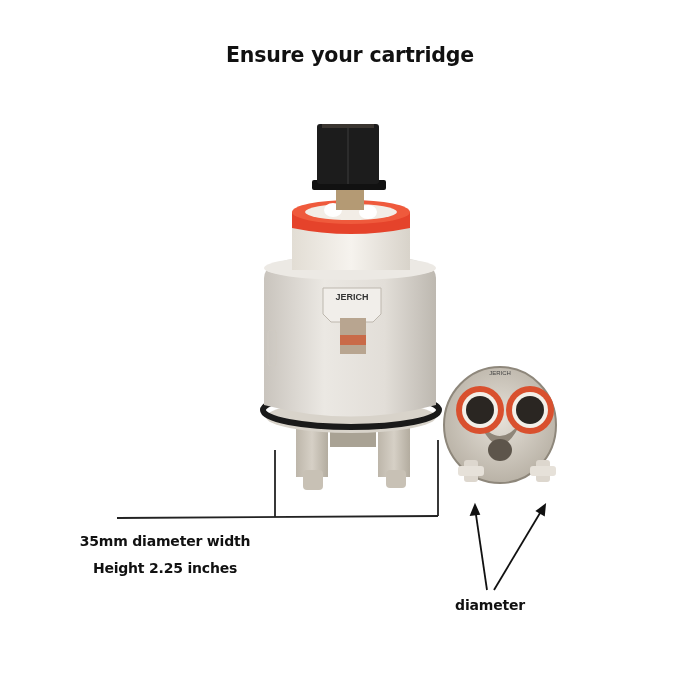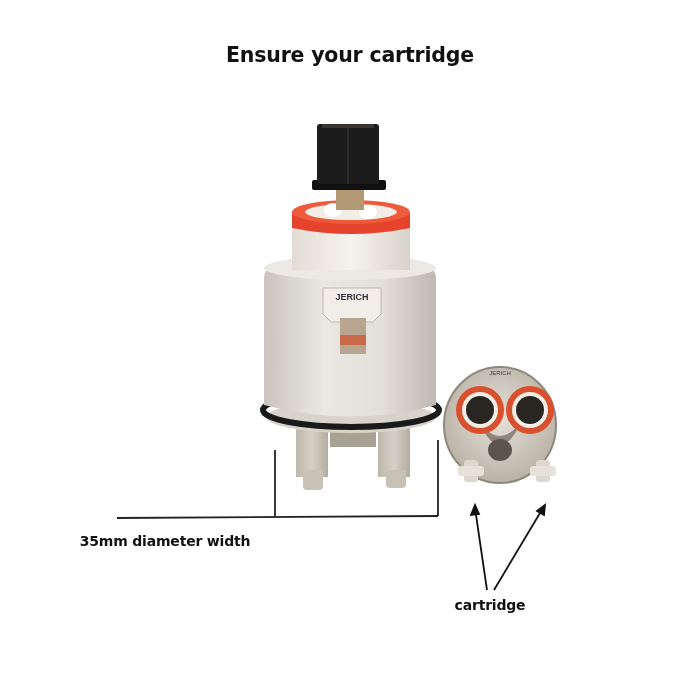--- a/index.html
+++ b/index.html
@@ -107,17 +107,18 @@
     <line x1="494" y1="590" x2="543" y2="508"></line>
     <polygon points="545,505 537,511 544,515"></polygon>
   </g>
 </svg>
 
 <div style="position:absolute; left:326px; top:292px; width:52px; text-align:center; font-family:'Liberation Sans',sans-serif; font-weight:bold; font-size:9px; color:#333;">JERICH</div>
 <div style="position:absolute; left:484px; top:370px; width:32px; text-align:center; font-family:'Liberation Sans',sans-serif; font-size:6px; color:#444;">JERICH</div>
 
 <div class="label" style="left:30px; top:528px; width:270px;">
   <div>35mm diameter width</div>
+  <div>Height 2.25 inches</div>
 </div>
 
 <div class="label" style="left:420px; top:592px; width:140px;">
-  <div>cartridge</div>
+  <div>diameter</div>
 </div>
 
 </body></html>

